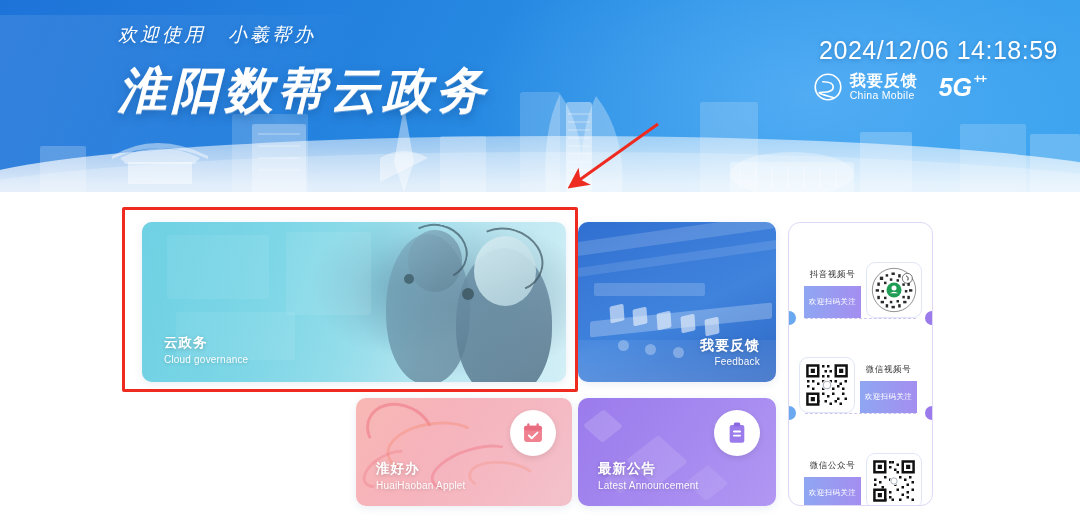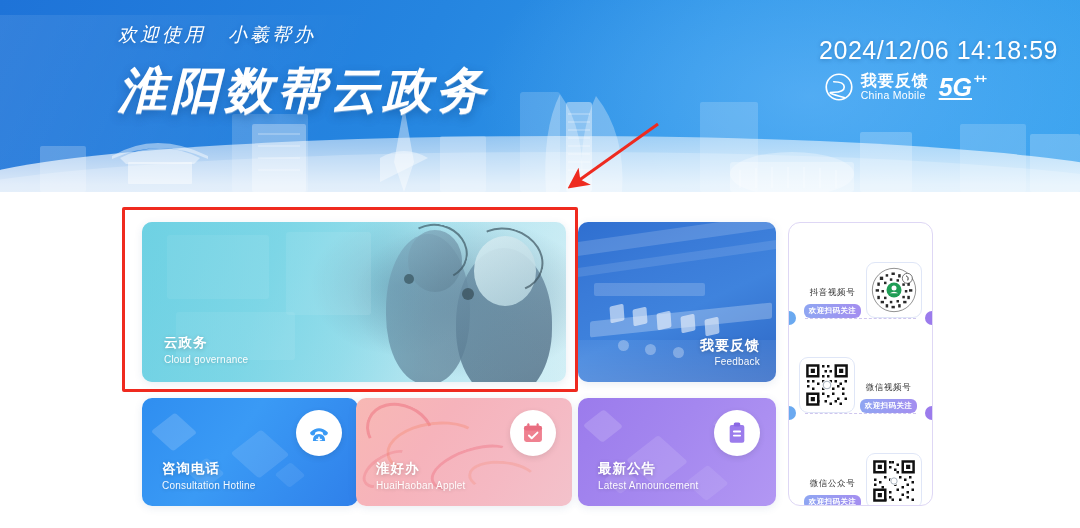--- a/index.html
+++ b/index.html
@@ -69,21 +69,21 @@
   }
   .carrier {
     position: absolute; right: 108px; top: 72px;
     display: flex; align-items: center; gap: 7px;
   }
   .cm-text { color: #fff; line-height: 1.02; }
   .cm-cn { font-size: 16px; font-weight: 700; letter-spacing: 1px; }
   .cm-en { font-size: 10.5px; letter-spacing: 0.3px; }
   .fiveg {
     color: #fff; font-size: 25px; font-weight: 700;
-    font-style: italic; position: relative; margin-left: 3px; text-decoration: underline;
+    font-style: italic; position: relative; margin-left: 14px;
   }
   .fiveg .plus {
     position: absolute; right: -13px; top: -2px;
     font-size: 13px; font-style: normal; letter-spacing: -2px;
   }
 
   
   .content { position: absolute; left: 0; top: 192px; width: 1080px; height: 336px; }
 
   .card {
@@ -211,21 +211,21 @@
   .qr-row {
     position: relative; height: 94.6px;
     display: flex; align-items: flex-end; padding: 0 10px;
   }
   .qr-row.rev { flex-direction: row-reverse; }
   .qr-texts { flex: 1; display: flex; flex-direction: column; align-items: center; gap: 5px; }
   .qr-title { font-size: 8.5px; color: #333333; letter-spacing: 0.6px; white-space: nowrap; }
   .qr-badge {
     font-size: 7.5px; color: #ffffff; letter-spacing: 0.4px;
     background: linear-gradient(90deg, #8fa6f2, #a48ef0);
-    padding: 2px 5px; border-radius: 6px; white-space: nowrap; font-weight: bold;
+    padding: 11px 5px; border-radius: 0; white-space: nowrap;
   }
   .qr-box {
     width: 56px; height: 56px; border-radius: 9px;
     border: 1px solid #dfe6f7; background: #ffffff;
     display: flex; align-items: center; justify-content: center;
     flex-shrink: 0;
   }
   .qr-sep { position: relative; height: 1px; }
   .qr-sep .dash {
     position: absolute; left: 16px; right: 16px; top: 0;
@@ -356,41 +356,20 @@
       <div class="fb-stool" style="left:34%;top:76%"></div>
       <div class="fb-stool" style="left:48%;top:78%"></div>
       <div class="fb-floor"></div>
     </div>
     <div class="card-label" style="left:auto;right:16px;bottom:14px;text-align:right">
       <div class="cn" style="font-size:14px">我要反馈</div>
       <div class="en" style="font-size:10px">Feedback</div>
     </div>
   </div>
 
-  <div class="card" id="card-hotline" style="top:206px">
-    <div class="hot-bg">
-      <div class="deco-cube" style="left:8%;top:18%;width:30px;height:30px"></div>
-      <div class="deco-cube" style="left:46%;top:34%;width:38px;height:38px;opacity:.7"></div>
-      <div class="deco-cube" style="left:24%;top:58%;width:24px;height:24px;opacity:.6"></div>
-      <div class="deco-cube" style="left:64%;top:62%;width:20px;height:20px;opacity:.5"></div>
-    </div>
-    <div class="circ-icon">
-      <svg width="28" height="28" viewBox="0 0 32 32">
-        <path d="M 6 15 q 10 -9 20 0 l 0 2 q -3 3 -5 1 l -1 -3 q -4 -2 -8 0 l -1 3 q -2 2 -5 -1 z" fill="#3a9af5"></path>
-        <path d="M 16 17 q 7 0 7 8 l -14 0 q 0 -8 7 -8 z" fill="#3a9af5"></path>
-        <g stroke="#ffffff" stroke-width="1.8" stroke-linecap="round">
-          <path d="M 16 21 v 5 M 13.5 23.5 h 5"></path>
-        </g>
-      </svg>
-    </div>
-    <div class="card-label" style="left:20px;bottom:14px">
-      <div class="cn">咨询电话</div>
-      <div class="en">Consultation Hotline</div>
-    </div>
-  </div>
 
   <div class="card" id="card-applet" style="top:206px">
     <div class="app-bg">
       <div class="deco-swirl" style="left:4%;top:6%;width:70px;height:56px;transform:rotate(24deg)"></div>
       <div class="deco-swirl deco-swirl2" style="left:14%;top:22%;width:96px;height:52px;transform:rotate(-8deg)"></div>
       <div class="deco-swirl" style="left:34%;top:46%;width:88px;height:40px;transform:rotate(-18deg);opacity:.8"></div>
       <div class="deco-swirl deco-swirl2" style="left:52%;top:58%;width:70px;height:34px;transform:rotate(6deg);opacity:.7"></div>
       <div class="deco-swirl" style="left:2%;top:52%;width:56px;height:30px;transform:rotate(-30deg);opacity:.6"></div>
     </div>
     <div class="circ-icon">

